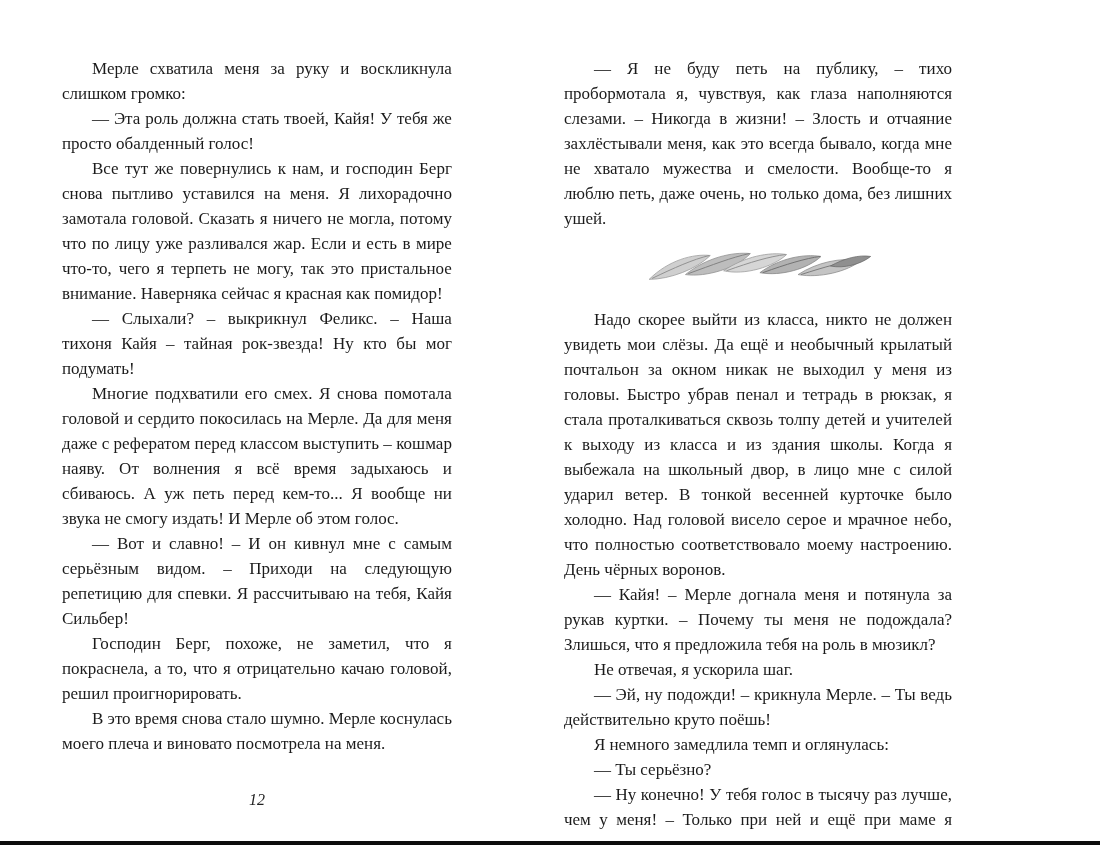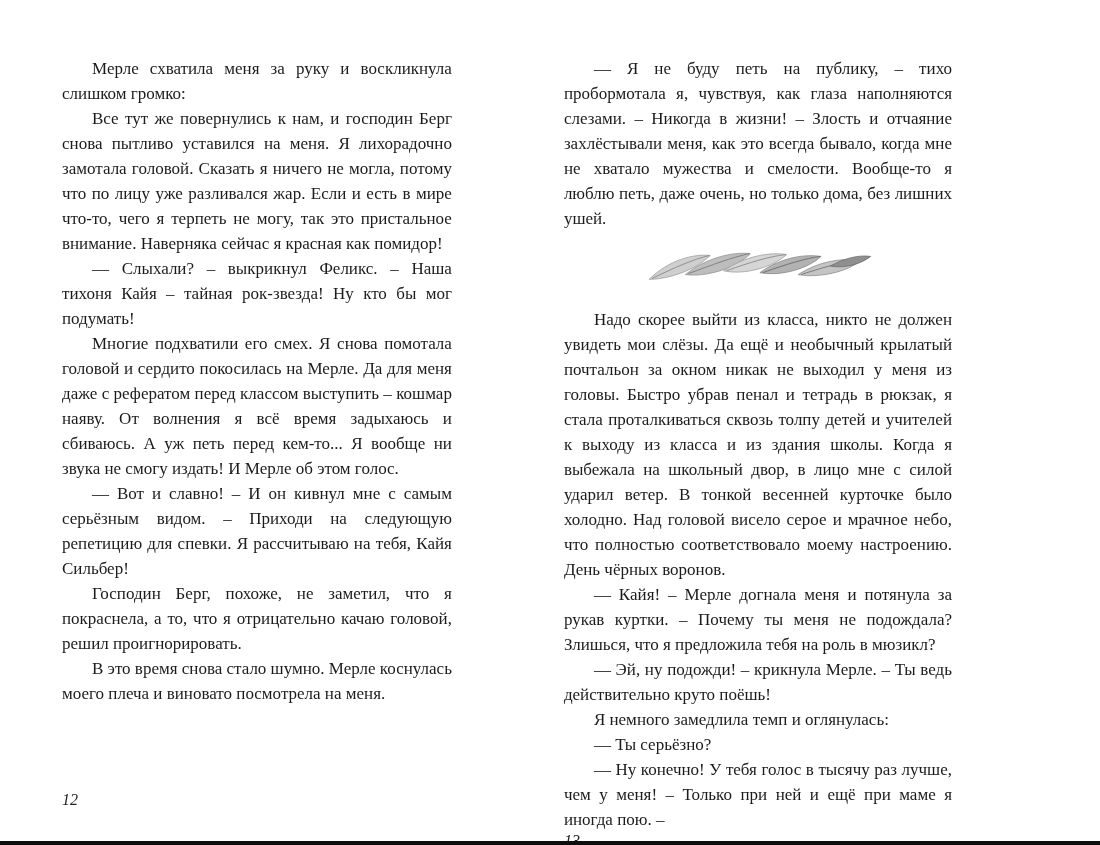--- a/index.html
+++ b/index.html
@@ -33,20 +33,21 @@
     hyphens: auto;
   }
   .ornament {
     text-align: center;
     margin: 14px 0 20px 0;
     line-height: 0;
   }
   .page-number {
     margin-top: auto;
     margin-bottom: 36px;
+    text-align: center;
     font-size: 16px;
     font-style: italic;
     color: #222222;
   }
   .bottom-edge {
     position: absolute;
     left: 0;
     bottom: 0;
     width: 1100px;
     height: 4px;
@@ -54,20 +55,21 @@
   }
 </style>
 </head>
 <body>
 
 <div class="spread">
 
   <div class="page page-left">
     <div class="page-text">
       <p>Мерле схватила меня за руку и воскликнула слишком громко:</p>
+      <p>— Эта роль должна стать твоей, Кайя! У тебя же просто обалденный голос!</p>
       <p>Все тут же повернулись к нам, и господин Берг снова пытливо уставился на меня. Я лихорадочно замотала головой. Сказать я ничего не могла, потому что по лицу уже разливался жар. Если и есть в мире что-то, чего я терпеть не могу, так это пристальное внимание. Наверняка сейчас я красная как помидор!</p>
       <p>— Слыхали? – выкрикнул Феликс. – Наша тихоня Кайя – тайная рок-звезда! Ну кто бы мог подумать!</p>
       <p>Многие подхватили его смех. Я снова помотала головой и сердито покосилась на Мерле. Да для меня даже с рефератом перед классом выступить – кошмар наяву. От волнения я всё время задыхаюсь и сбиваюсь. А уж петь перед кем-то... Я вообще ни звука не смогу издать! И Мерле об этом голос.</p>
       <p>— Вот и славно! – И он кивнул мне с самым серьёзным видом. – Приходи на следующую репетицию для спевки. Я рассчитываю на тебя, Кайя Сильбер!</p>
       <p>Господин Берг, похоже, не заметил, что я покраснела, а то, что я отрицательно качаю головой, решил проигнорировать.</p>
       <p>В это время снова стало шумно. Мерле коснулась моего плеча и виновато посмотрела на меня.</p>
     </div>
     <div class="page-number">12</div>
   </div>
 
@@ -86,20 +88,21 @@
           <path d="M122,29 C142,14 168,9 186,12 C172,25 144,33 122,29 Z" fill="#b2b2b2" stroke="#858585" stroke-width="0.8"></path>
           <path d="M125,29 C150,20 170,14 185,12" stroke="#6f6f6f" stroke-width="1" fill="none"></path>
           <path d="M162,31 C182,18 206,13 228,16 C214,28 184,35 162,31 Z" fill="#c4c4c4" stroke="#8a8a8a" stroke-width="0.8"></path>
           <path d="M165,31 C190,23 210,17 227,16" stroke="#7a7a7a" stroke-width="1" fill="none"></path>
           <path d="M196,22 C210,14 226,10 238,12 C228,20 210,25 196,22 Z" fill="#8f8f8f" stroke="#6b6b6b" stroke-width="0.8"></path>
         </svg>
       </div>
 
       <p>Надо скорее выйти из класса, никто не должен увидеть мои слёзы. Да ещё и необычный крылатый почтальон за окном никак не выходил у меня из головы. Быстро убрав пенал и тетрадь в рюкзак, я стала проталкиваться сквозь толпу детей и учителей к выходу из класса и из здания школы. Когда я выбежала на школьный двор, в лицо мне с силой ударил ветер. В тонкой весенней курточке было холодно. Над головой висело серое и мрачное небо, что полностью соответствовало моему настроению. День чёрных воронов.</p>
       <p>— Кайя! – Мерле догнала меня и потянула за рукав куртки. – Почему ты меня не подождала? Злишься, что я предложила тебя на роль в мюзикл?</p>
+      <p>Не отвечая, я ускорила шаг.</p>
       <p>— Эй, ну подожди! – крикнула Мерле. – Ты ведь действительно круто поёшь!</p>
       <p>Я немного замедлила темп и оглянулась:</p>
       <p>— Ты серьёзно?</p>
       <p>— Ну конечно! У тебя голос в тысячу раз лучше, чем у меня! – Только при ней и ещё при маме я иногда пою. –</p>
     </div>
     <div class="page-number">13</div>
   </div>
 
   <div class="bottom-edge"></div>
 </div>

